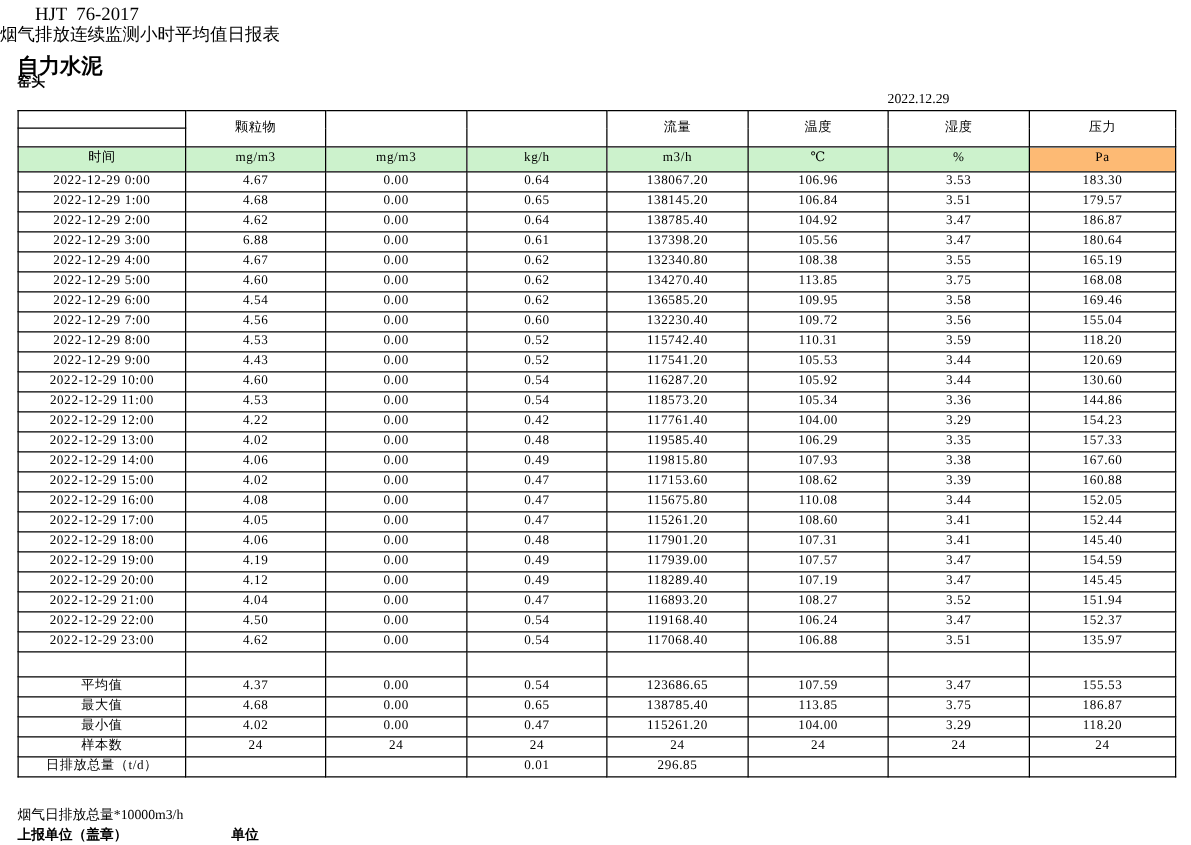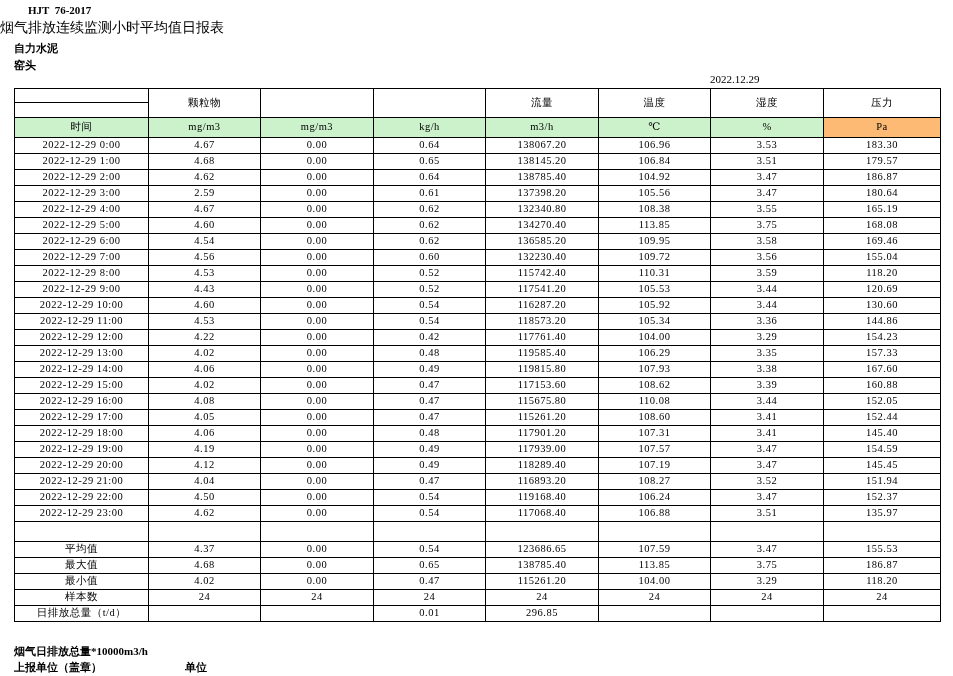--- a/index.html
+++ b/index.html
@@ -1,44 +1,44 @@
 <!DOCTYPE html>
 <html><head>
 <meta charset="utf-8">
 <style>
   html,body { margin:0; padding:0; }
   body {
     width:953px; height:676px; background:#ffffff; position:relative;
     font-family:"Liberation Serif","DejaVu Serif",serif; color:#000;
     overflow:hidden;
   }
-  .hdr-std   { position:absolute; left:28px;  top:4px;  font-weight:bold; font-size:11px; white-space:pre; }
+  .hdr-std   { position:absolute; left:28px;  top:4px;  font-weight:normal; font-size:15px; white-space:pre; }
   .title     { position:absolute; left:0;     top:19px; width:885px; text-align:left; font-weight:normal; font-size:14px; }
-  .company   { position:absolute; left:14px;  top:41px; font-weight:bold; font-size:11px; }
+  .company   { position:absolute; left:14px;  top:41px; font-weight:bold; font-size:17px; }
   .station   { position:absolute; left:14px;  top:58px; font-weight:bold; font-size:11px; }
   .date      { position:absolute; left:710px; top:57px; font-size:11px;margin-top:16px; }
 
   table.report {
     position:absolute; left:14px; top:88px; width:926px;
     border-collapse:collapse; table-layout:fixed;
     font-size:10.5px;
   }
   table.report td {
     border:1px solid #000; text-align:center; vertical-align:middle;
     padding:0; overflow:hidden; white-space:nowrap; letter-spacing:0.5px;
     line-height:1;
   }
   tr.gh1 td { height:13px; }
   tr.gh2 td { height:14px; }
   tr.unit-row td { height:19px; background:#ccf2cc; }
   tr.data-row td { height:15px; }
   tr.spacer-row td { height:19px; }
   tr.summary-row td { height:15px; }
 
-  .note       { position:absolute; left:14px;  top:644px; font-weight:bold; font-size:11px; }
+  .note       { position:absolute; left:14px;  top:644px; font-weight:normal; font-size:11px; }
   .report-unit{ position:absolute; left:14px;  top:660px; font-weight:bold; font-size:11px; }
   .unit-label { position:absolute; left:185px; top:660px; font-weight:bold; font-size:11px; }
 </style>
 </head>
 <body>
 
 <div class="hdr-std">HJT  76-2017</div>
 <div class="title">烟气排放连续监测小时平均值日报表</div>
 <div class="company">自力水泥</div>
 <div class="station">窑头</div>
@@ -106,21 +106,21 @@
         <td>4.62</td>
         <td>0.00</td>
         <td>0.64</td>
         <td>138785.40</td>
         <td>104.92</td>
         <td>3.47</td>
         <td>186.87</td>
       </tr>
       <tr class="data-row">
         <td>2022-12-29 3:00</td>
-        <td>2.59</td>
+        <td>6.88</td>
         <td>0.00</td>
         <td>0.61</td>
         <td>137398.20</td>
         <td>105.56</td>
         <td>3.47</td>
         <td>180.64</td>
       </tr>
       <tr class="data-row">
         <td>2022-12-29 4:00</td>
         <td>4.67</td>

